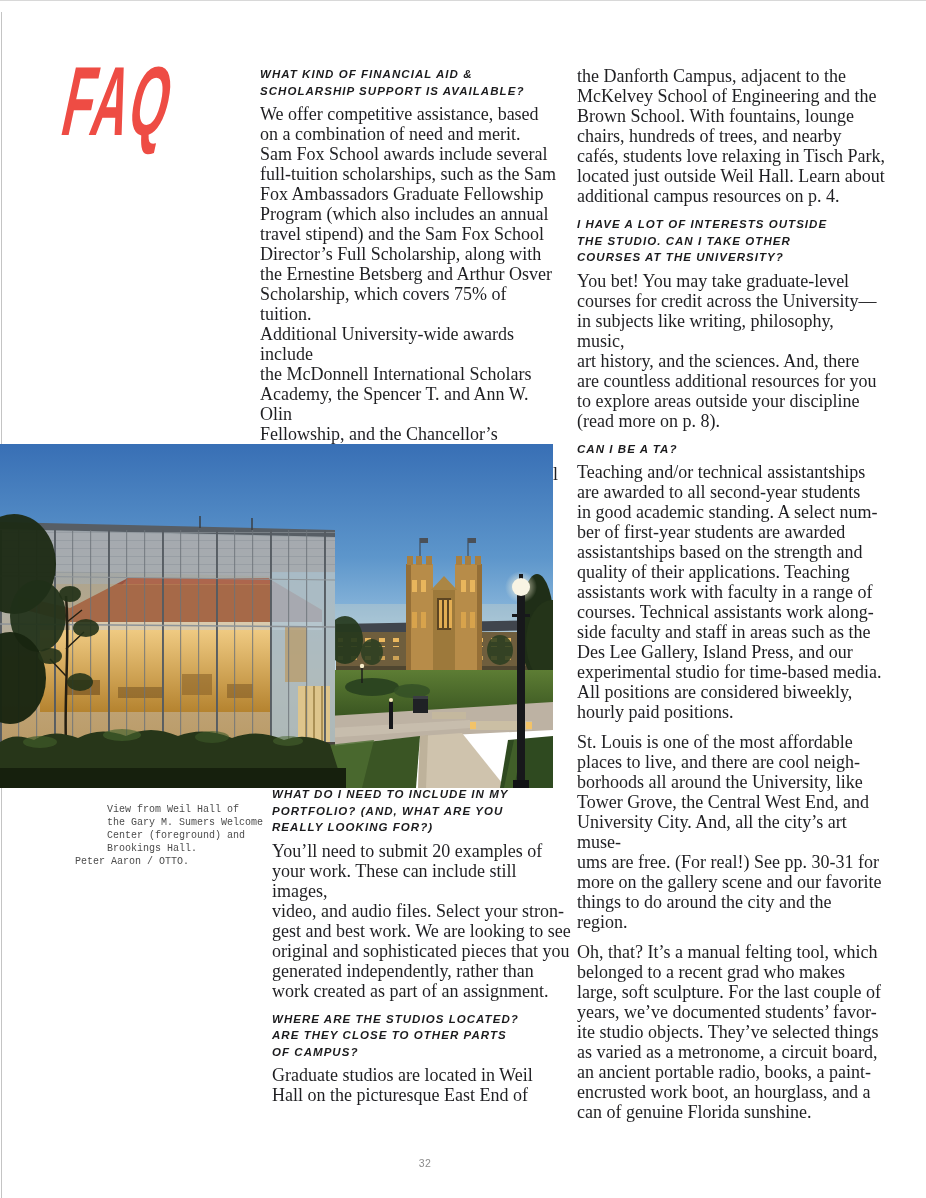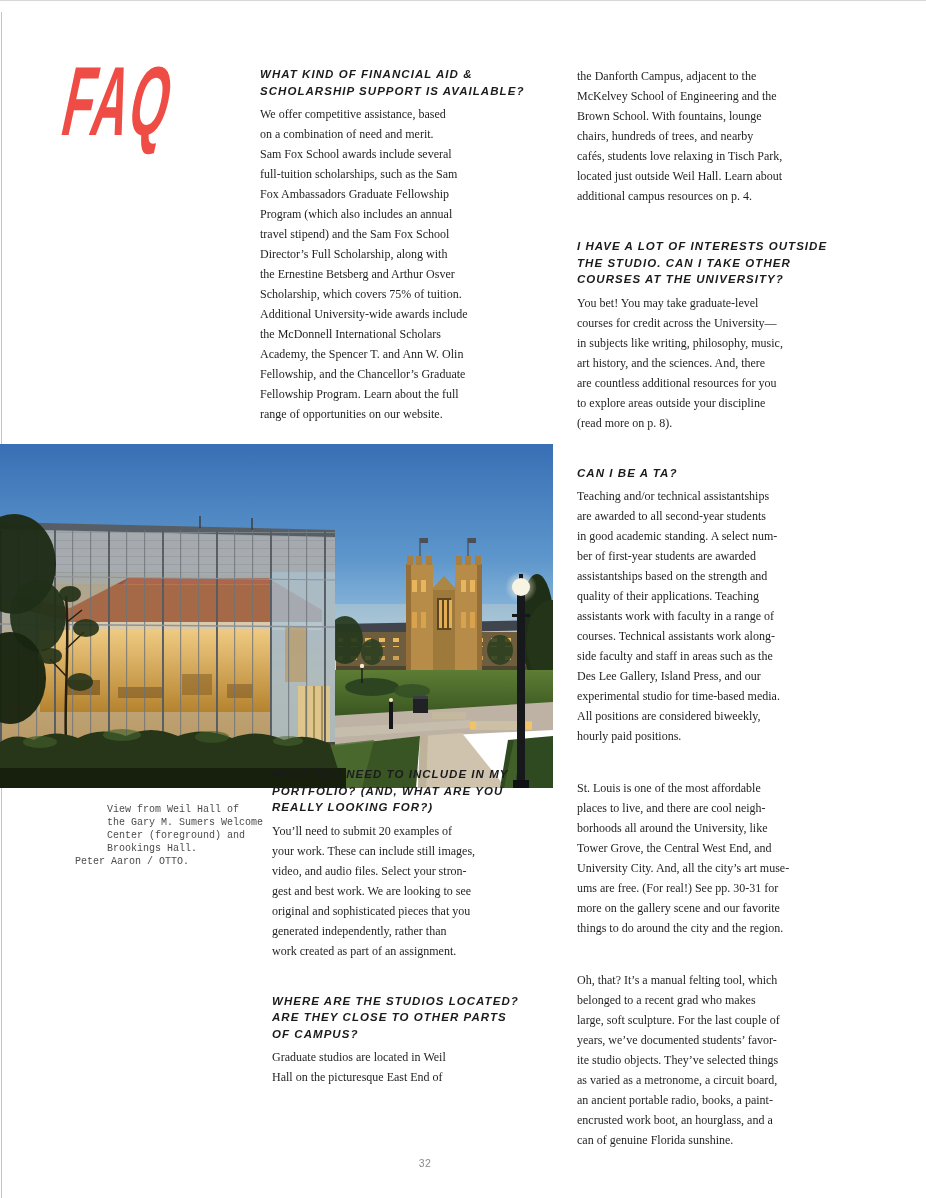--- a/index.html
+++ b/index.html
@@ -8,27 +8,27 @@
   .edge-top{position:absolute;left:0;top:0;width:926px;height:1px;background:#d8d8d8;}
   .edge-left{position:absolute;left:1px;top:12px;width:1px;height:1186px;background:#c4c4c4;}
 
   .logo{position:absolute;left:76px;top:52px;color:#ee4c44;}
   .logo-text{display:inline-block;font-family:"Liberation Sans",sans-serif;font-weight:bold;
              font-size:98px;line-height:1;letter-spacing:4px;
              transform:skewX(-12deg) scaleX(0.5);transform-origin:0 0;}
 
   .col{position:absolute;}
   .col-mid-top{left:260px;top:66px;width:300px;}
-  .col-mid-bot{left:272px;top:766px;width:300px;}
+  .col-mid-bot{left:272px;top:786px;width:300px;}
   .col-right{left:577px;top:66px;width:308px;}
-  .qa + .qa{margin-top:32px;}
+  .qa + .qa{margin-top:10px;}
   .q-h{font-family:"Liberation Sans",sans-serif;font-style:italic;font-weight:bold;
        font-size:11.5px;line-height:16.5px;letter-spacing:1.05px;color:#1b1b1d;
        margin:0 0 5px 0;white-space:pre-line;}
-  .q-b{font-family:"Liberation Serif",serif;font-size:12px;line-height:20px;color:#1f1f22;
+  .q-b{font-family:"Liberation Serif",serif;font-size:18px;line-height:20px;color:#1f1f22;
        margin:0;white-space:pre-line;}
 
   .photo{position:absolute;left:0;top:444px;width:553px;height:344px;margin:0;}
   .photo svg{display:block;width:100%;height:100%;}
 
   .caption{position:absolute;left:75px;top:803px;width:205px;
            font-family:"Liberation Mono",monospace;font-size:10px;line-height:13px;
            color:#4c4c4c;}
   .caption .cap-main{display:block;white-space:pre-line;margin-left:32px;}
   .caption .cap-credit{display:block;white-space:pre-line;}

